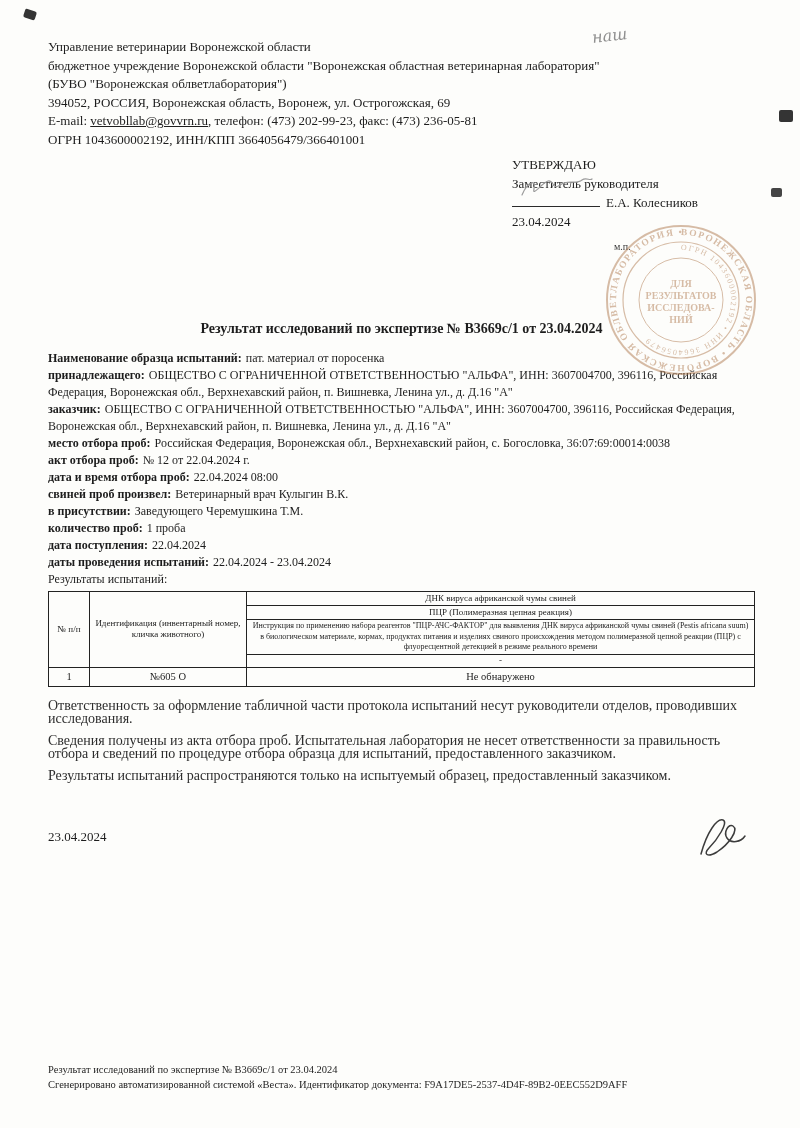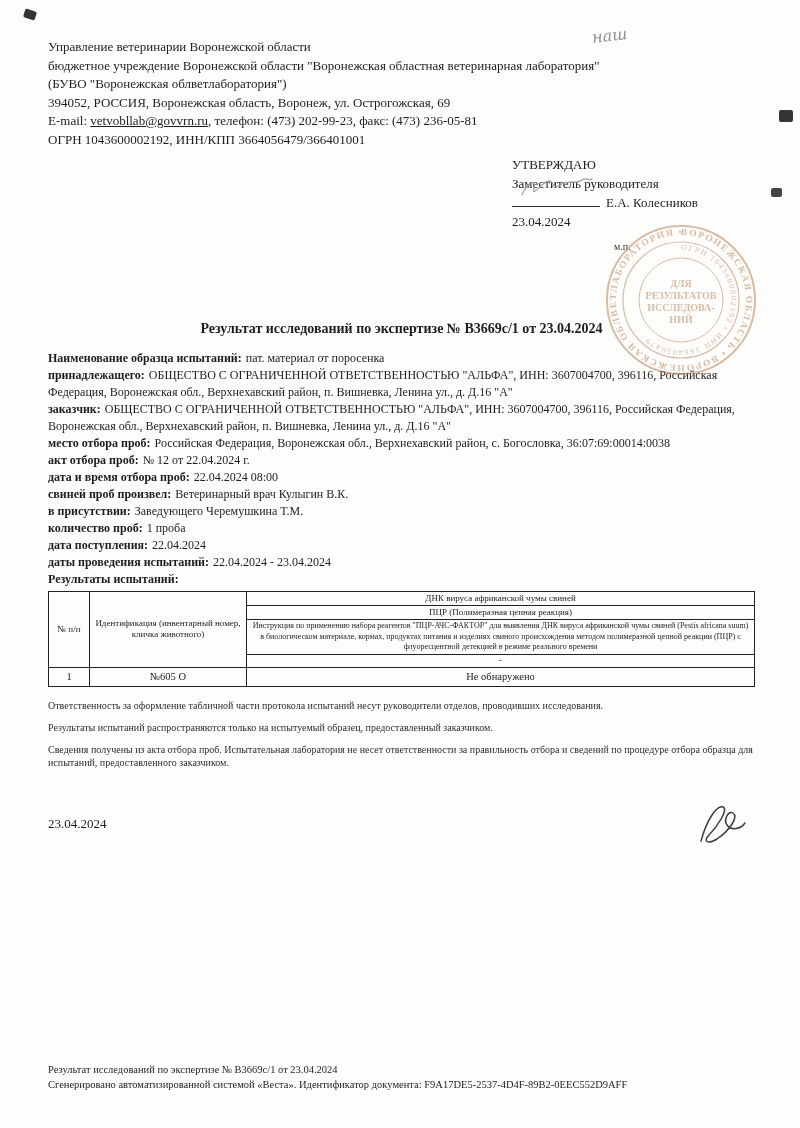--- a/index.html
+++ b/index.html
@@ -19,36 +19,36 @@
   .seal-mark{position:absolute;left:566px;top:92px;font-size:10px;color:#3a3a3a;}
   .kolesnikov-sig{position:absolute;left:470px;top:26px;}
   
   .stamp{position:absolute;left:552px;top:70px;color:#b07c52;opacity:0.5;}
   .stamp text{fill:currentColor;font-family:"Liberation Serif",serif;}
   
   .doc-title{text-align:center;font-weight:bold;font-size:14px;margin:4px 0 13px;}
   
   .fields p{margin:0;font-size:12px;line-height:17px;}
   .fields b{margin-right:4px;}
-  .results-heading{font-weight:bold;font-size:12.5px;line-height:17px;margin:0;}
+  .results-heading{font-weight:normal;font-size:12.5px;line-height:17px;margin:0;}
   
   table.results{border-collapse:collapse;width:100%;margin-top:3px;table-layout:fixed;}
   table.results th, table.results td{
     border:1px solid #222;padding:1px 4px;text-align:center;vertical-align:middle;
     font-family:"Liberation Serif",serif;
   }
   .col-num{width:32px;}
   .col-id{width:148px;}
   th.small-h{font-size:9px;line-height:11px;font-weight:normal;}
   th.instruction{font-size:8px;line-height:10.5px;font-weight:normal;}
   th.dash-row{font-size:9px;line-height:9px;font-weight:normal;height:10px;}
   td.data-cell{font-size:10.5px;line-height:14px;height:16px;}
   
   .notes{margin-top:12px;}
-  .notes p{margin:0 0 9px;font-size:10px;line-height:13px;color:#2d2d2d;}
+  .notes p{margin:0 0 9px;font-size:14px;line-height:13px;color:#2d2d2d;}
   
   .signoff{display:flex;align-items:center;margin-top:32px;font-size:13px;}
   .signoff .spacer{flex:1;}
   .signoff .main-sig{margin-right:4px;}
   
   .doc-footer{position:absolute;left:48px;top:1062px;font-size:10.5px;line-height:15px;color:#242424;}
   
   .hand-mark{position:absolute;left:592px;top:26px;color:#8f8f8f;font-style:italic;font-size:16px;transform:rotate(-7deg);font-family:"DejaVu Serif",serif;}
   .artifact{position:absolute;background:#343434;border-radius:2px;}
   .a1{left:24px;top:10px;width:12px;height:9px;transform:rotate(18deg);}
@@ -143,22 +143,22 @@
     <tr>
       <td class="data-cell">1</td>
       <td class="data-cell">№605 О</td>
       <td class="data-cell">Не обнаружено</td>
     </tr>
   </tbody>
     </table>
 
   <div class="notes">
     <p>Ответственность за оформление табличной части протокола испытаний несут руководители отделов, проводивших исследования.</p>
+    <p>Сведения получены из акта отбора проб. Испытательная лаборатория не несет ответственности за правильность отбора и сведений по процедуре отбора образца для испытаний, предоставленного заказчиком.</p>
     <p>Результаты испытаний распространяются только на испытуемый образец, предоставленный заказчиком.</p>
-    <p>Сведения получены из акта отбора проб. Испытательная лаборатория не несет ответственности за правильность отбора и сведений по процедуре отбора образца для испытаний, предоставленного заказчиком.</p>
   </div>
 
   <div class="signoff">
     <span>23.04.2024</span>
     <span class="spacer"></span>
     <svg class="scribble main-sig" width="64" height="46" viewBox="0 0 64 46">
       <path d="M14,40 C20,18 30,4 36,6 C42,8 30,26 22,34 C16,40 20,44 30,38 C42,30 52,16 46,12 C42,9 36,18 40,24 C44,30 54,28 58,22" stroke="#3c3c3c" stroke-width="1.5"></path>
     </svg>
   </div>
 

